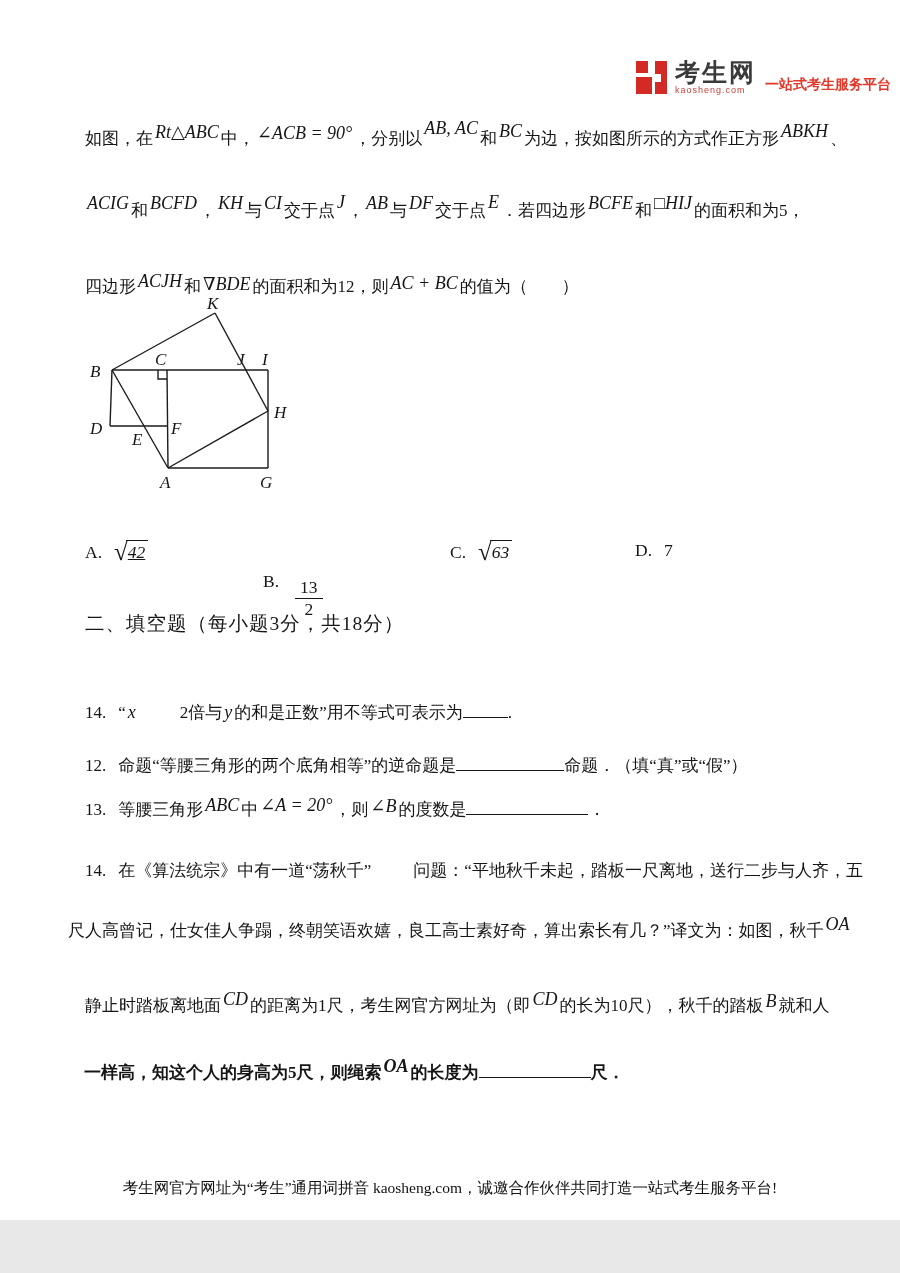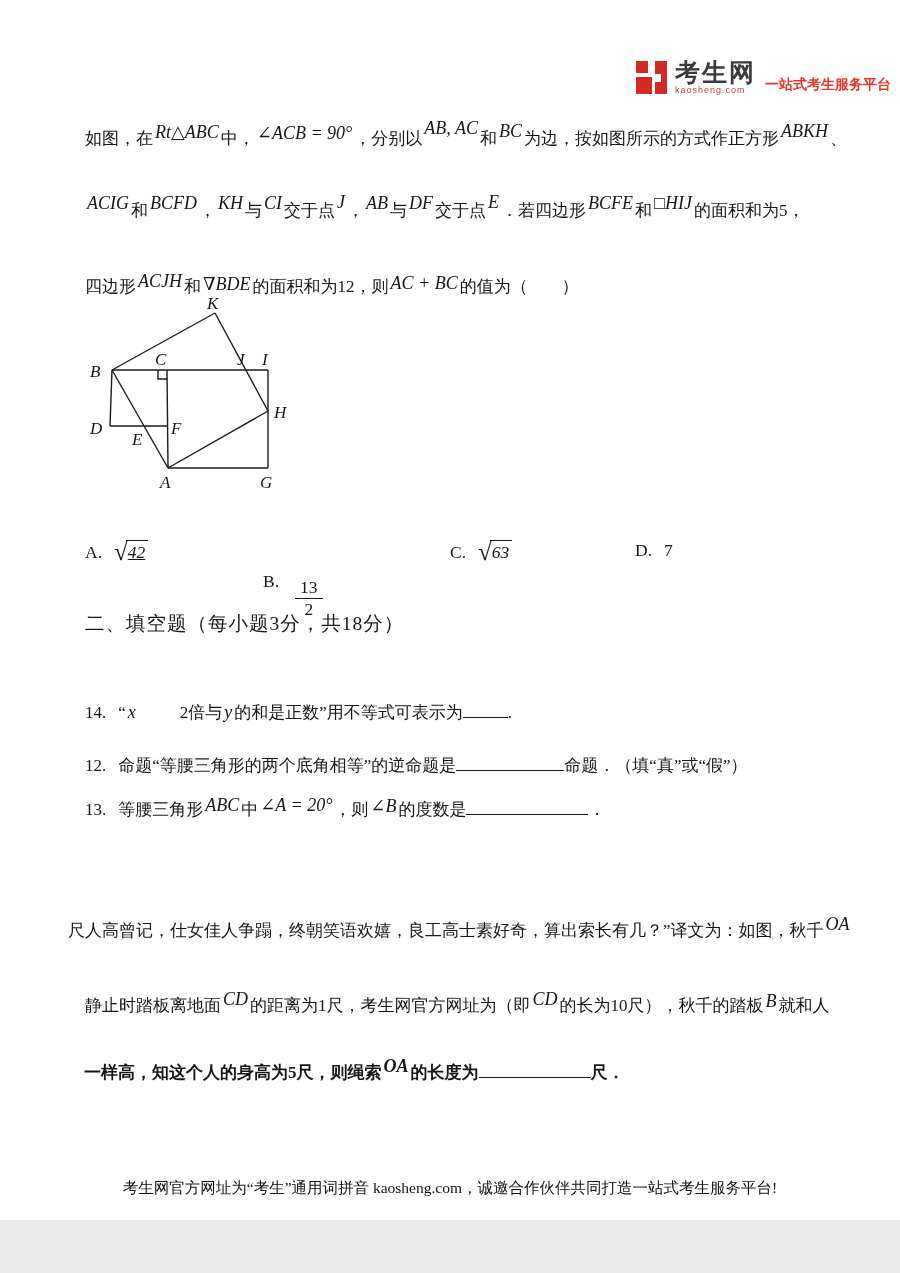--- a/index.html
+++ b/index.html
@@ -137,20 +137,23 @@
   </div>
 
   <div class="line" style="left:85px;top:729px;">
     <span class="qno">12.</span><span class="t">命题“等腰三角形的两个底角相等”的逆命题是</span><span class="blank bl108"></span><span class="t">命题．（填“真”或“假”）</span>
   </div>
 
   <div class="line" style="left:85px;top:773px;">
     <span class="qno">13.</span><span class="t">等腰三角形</span><span class="m up4">ABC</span><span class="t">中</span><span class="m up4">∠A = 20°</span><span class="t">，则</span><span class="m up3">∠B</span><span class="t">的度数是</span><span class="blank bl122"></span><span class="t">．</span>
   </div>
 
+  <div class="line" style="left:85px;top:834px;">
+    <span class="qno">14.</span><span class="t">在《算法统宗》中有一道“荡秋千”</span><span class="gap42"></span><span class="t">问题：“平地秋千未起，踏板一尺离地，送行二步与人齐，五</span>
+  </div>
 
   <div class="line" style="left:68px;top:894px;">
     <span class="t">尺人高曾记，仕女佳人争蹋，终朝笑语欢嬉，良工高士素好奇，算出索长有几？”译文为：如图，秋千</span><span class="m up6">OA</span>
   </div>
 
   <div class="line" style="left:85px;top:969px;">
     <span class="t">静止时踏板离地面</span><span class="m up6">CD</span><span class="t">的距离为1尺，考生网官方网址为（即</span><span class="m up6">CD</span><span class="t">的长为10尺），秋千的踏板</span><span class="m up4">B</span><span class="t">就和人</span>
   </div>
 
   <div class="line" style="left:84px;top:1036px;font-weight:bold;">

